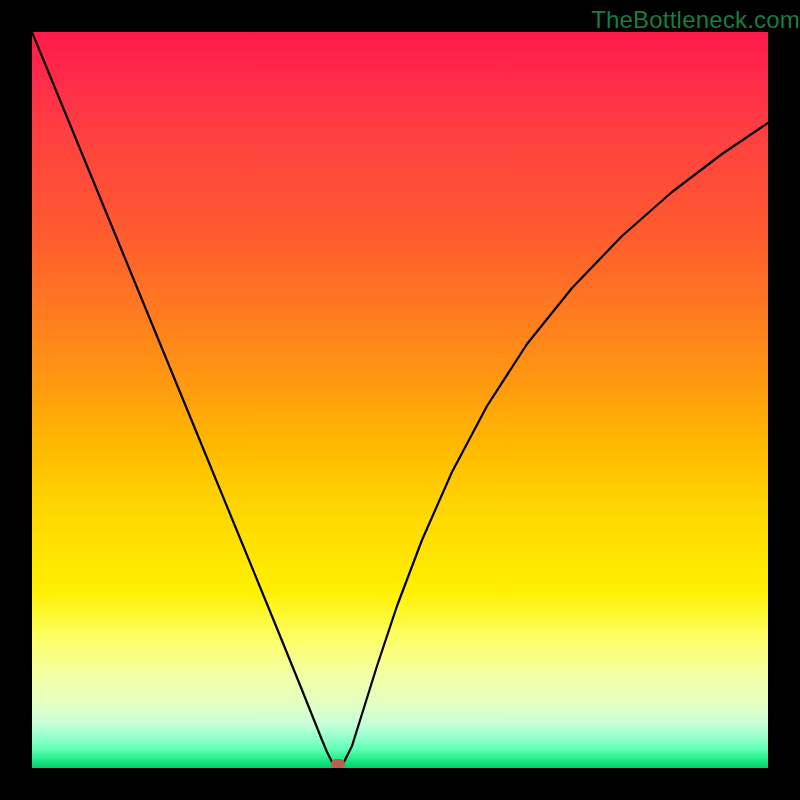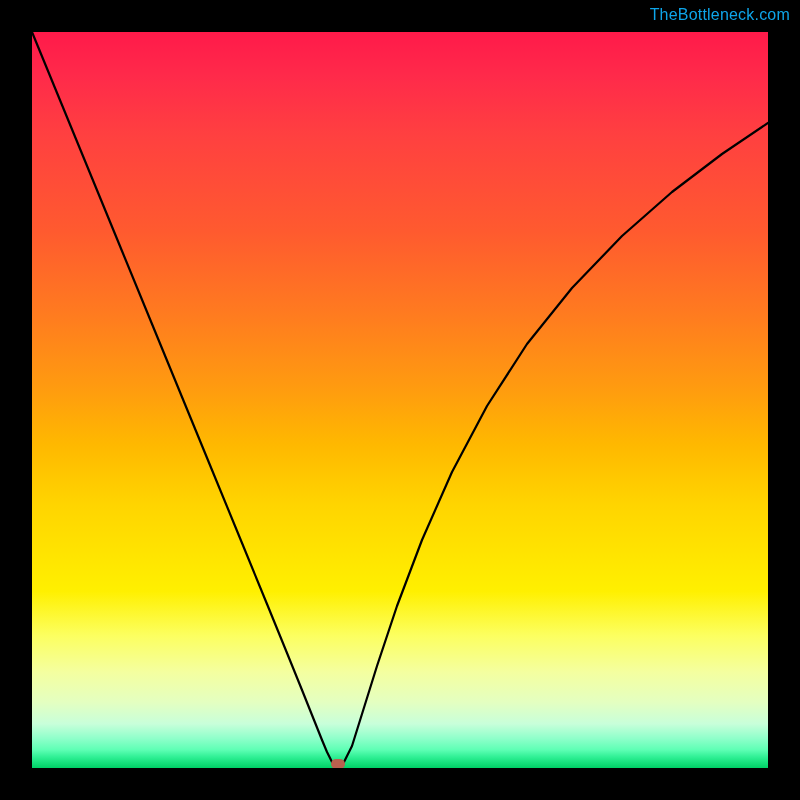--- a/index.html
+++ b/index.html
@@ -60,23 +60,23 @@
     position: absolute;
     width: 14px;
     height: 10px;
     background: #b9604f;
     border-radius: 5px;
     transform: translate(-50%, -50%);
   }
   .watermark {
     position: absolute;
     top: 6px;
-    right: 10px;
-    color: #0ea5e9;
-    font-size: 16px;
+    right: 0;
+    color: #15803d;
+    font-size: 24px;
     letter-spacing: 0.2px;
     font-weight: 500;
   }
 </style>
 </head>
 <body>
 
 <div class="frame">
 
   <div class="plot-area">

